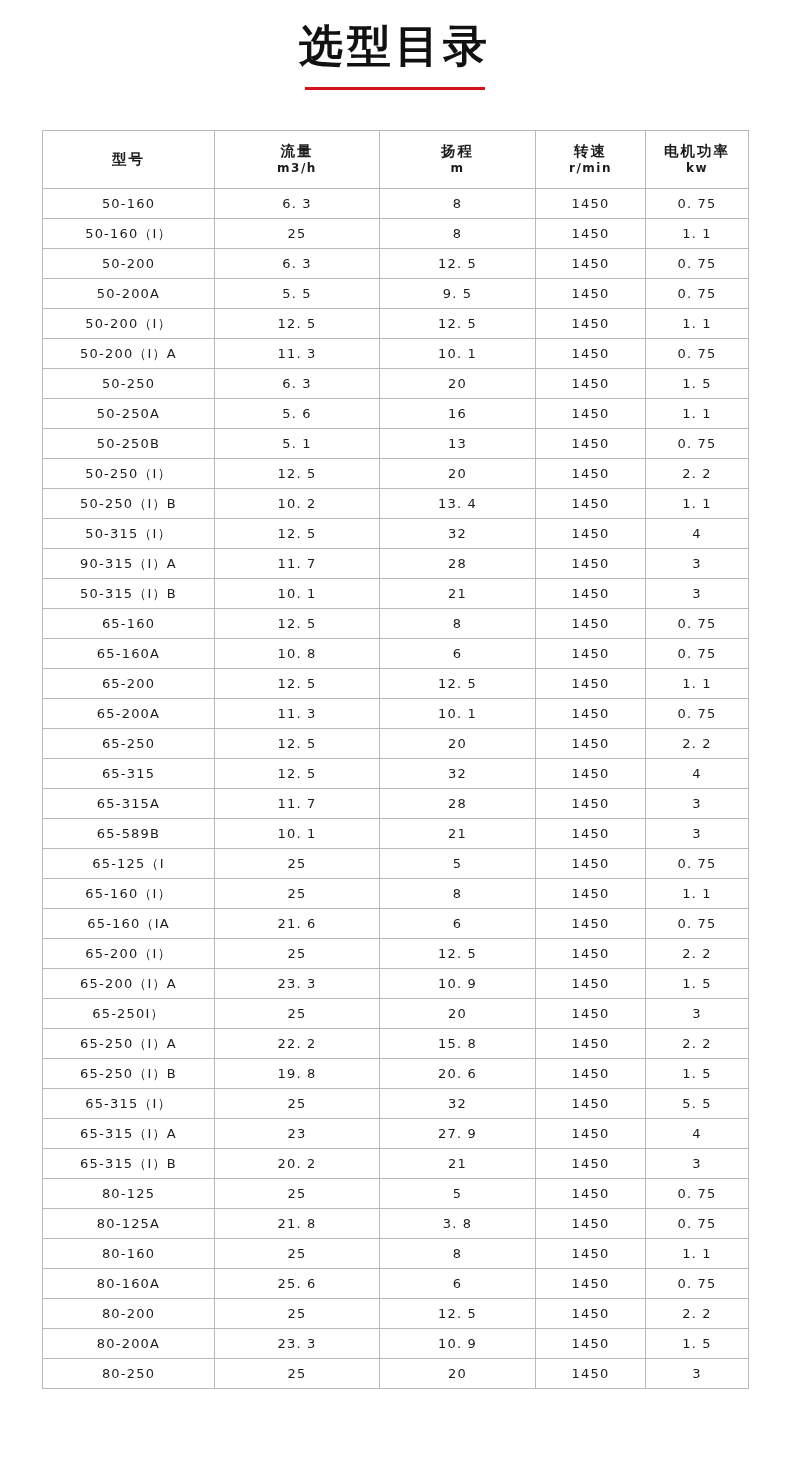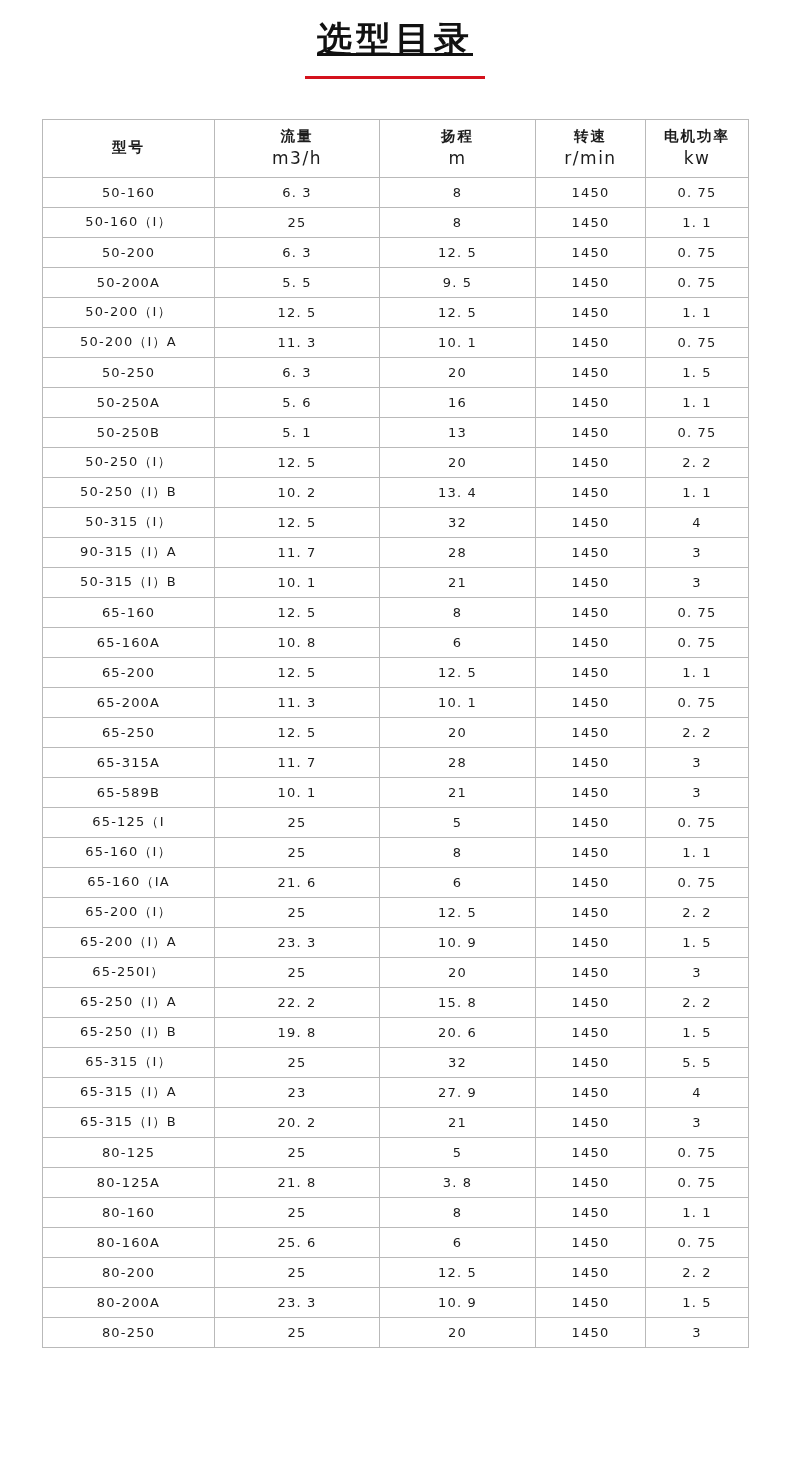--- a/index.html
+++ b/index.html
@@ -15,27 +15,26 @@
   .page {
     width: 790px;
     position: relative;
     box-sizing: border-box;
   }
   .title-block {
     text-align: center;
     padding-top: 18px;
   }
   .page-title {
-    font-size: 35px;
+    font-size: 44px;
     font-weight: bold;
     letter-spacing: 4px;
     color: #111111;
     line-height: 1.25;
     margin: 0;
-    text-decoration: underline;
   }
   .title-rule {
     width: 180px;
     height: 3px;
     background: #d4121c;
     margin: 14px auto 0 auto;
   }
   .table-wrap {
     margin: 40px 42px 0 42px;
   }
@@ -61,22 +60,22 @@
     font-weight: bold;
     font-size: 14.5px;
     letter-spacing: 2px;
   }
   .hdr-main {
     display: block;
     line-height: 1.35;
   }
   .hdr-sub {
     display: block;
-    font-size: 17px;
-    font-weight: normal;
+    font-size: 12px;
+    font-weight: bold;
     letter-spacing: 1.5px;
     line-height: 1.3;
   }
   col.c-model { width: 172px; }
   col.c-flow  { width: 165px; }
   col.c-head  { width: 156px; }
   col.c-speed { width: 110px; }
   col.c-power { width: 103px; }
 </style>
 </head>
@@ -249,20 +248,27 @@
             <td>0. 75</td>
           </tr>
           <tr>
             <td>65-250</td>
             <td>12. 5</td>
             <td>20</td>
             <td>1450</td>
             <td>2. 2</td>
           </tr>
           <tr>
+            <td>65-315</td>
+            <td>12. 5</td>
+            <td>32</td>
+            <td>1450</td>
+            <td>4</td>
+          </tr>
+          <tr>
             <td>65-315A</td>
             <td>11. 7</td>
             <td>28</td>
             <td>1450</td>
             <td>3</td>
           </tr>
           <tr>
             <td>65-589B</td>
             <td>10. 1</td>
             <td>21</td>

